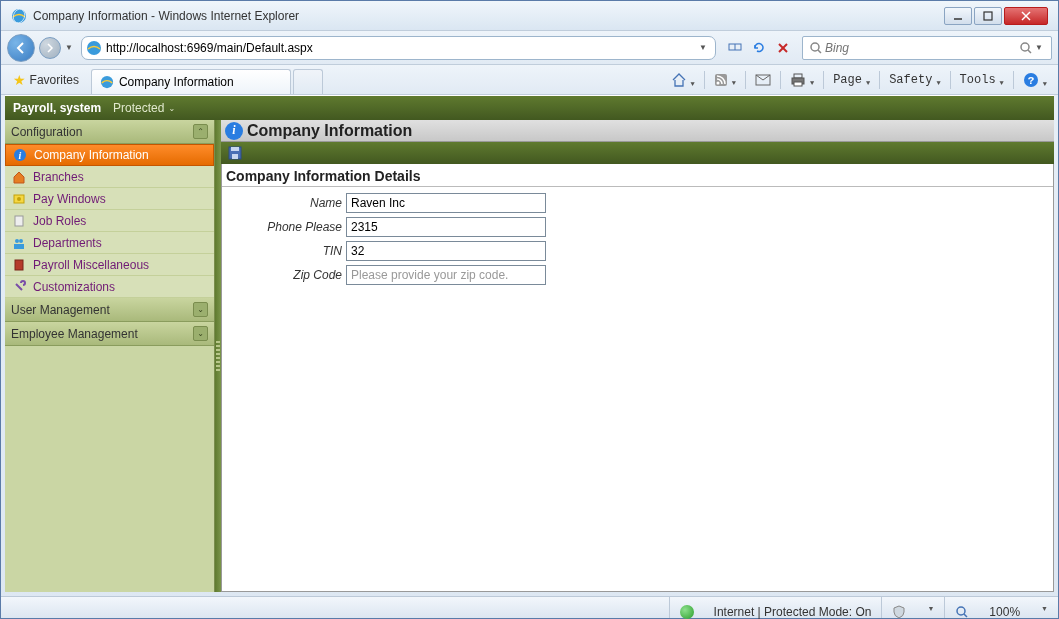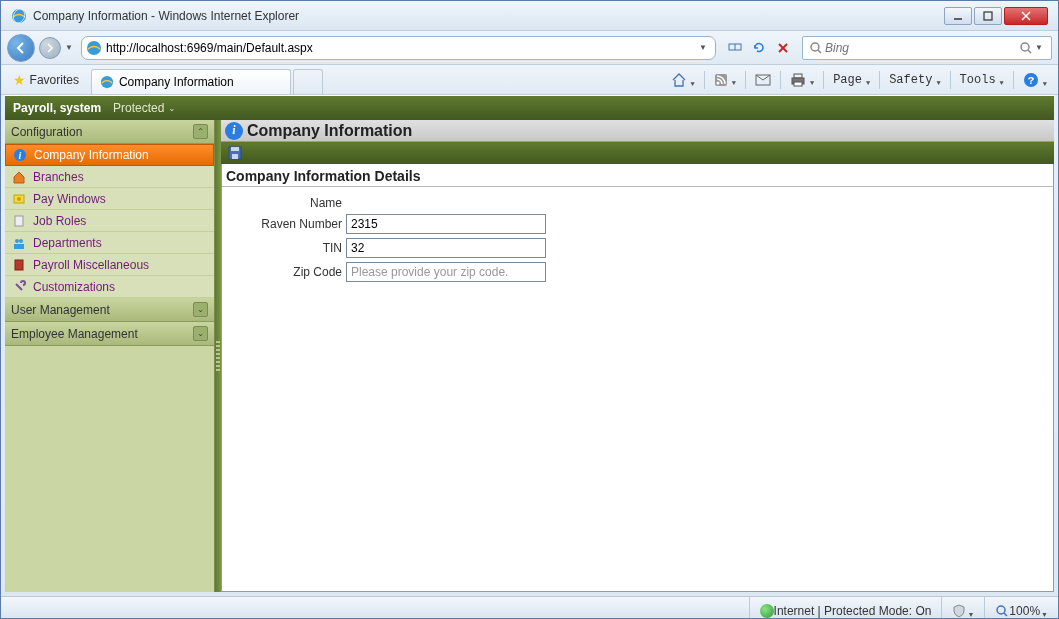--- a/index.html
+++ b/index.html
@@ -68,29 +68,29 @@
 .main { flex: 1; display: flex; flex-direction: column; overflow: hidden; }
 .page-title-bar { height: 22px; background: linear-gradient(to bottom, #e0e0e0, #c8c8c8); display: flex; align-items: center; padding: 0 4px; border-bottom: 1px solid #999; }
 .page-title-bar .info-icon { width: 18px; height: 18px; border-radius: 50%; background: #2a7de1; color: white; display: flex; align-items: center; justify-content: center; font-size: 12px; font-family: Georgia, serif; font-style: italic; font-weight: bold; margin-right: 4px; }
 .page-title-bar .title { font-size: 16px; font-weight: bold; color: #222; }
 .toolbar-green { height: 22px; background: linear-gradient(to bottom, #5f7a2f, #425820); display: flex; align-items: center; padding: 0 6px; }
 .toolbar-green .save-btn { width: 16px; height: 16px; display: flex; align-items: center; justify-content: center; cursor: pointer; }
 .content-scroll { flex: 1; overflow: auto; background: white; border: 1px solid #999; border-top: none; margin-bottom: 0; }
 .section-header { font-weight: bold; font-size: 14px; padding: 4px 4px 2px 4px; color: #222; border-bottom: 1px solid #bbb; }
 .form-grid { padding: 6px 4px; }
 .form-row { display: flex; align-items: flex-start; margin-bottom: 4px; }
-.form-row label { width: 120px; text-align: right; padding-right: 4px; font-size: 12px; color: #333; padding-top: 3px; }
+.form-row label { width: 120px; text-align: right; padding-right: 4px; font-size: 12px; color: #333; padding-top: 3px; font-style: italic; }
 .form-row input[type=text], .form-row textarea { width: 200px; border: 1px solid #7a8a99; padding: 2px 4px; font-size: 12px; font-family: inherit; }
 .form-row textarea { height: 100px; resize: none; color: #888; }
 .form-row input::placeholder, .form-row textarea::placeholder { color: #999; font-style: normal; }
 
 
 .statusbar { height: 22px; background: linear-gradient(to bottom, #f2f6fb, #dce6f1); border-top: 1px solid #bcc9d8; display: flex; align-items: center; font-size: 12px; color: #333; }
 .statusbar .sb-left { flex: 1; }
-.statusbar .sb-section { display: flex; align-items: flex-end; gap: 0; padding: 0 10px; border-left: 1px solid #bcc9d8; height: 100%; }
+.statusbar .sb-section { display: flex; align-items: flex-start; gap: 20px; padding: 8px 10px; border-left: 1px solid #bcc9d8; height: 100%; }
 .globe-icon { width: 14px; height: 14px; border-radius: 50%; background: radial-gradient(circle at 35% 35%, #8de08d, #2a9d2a); display: inline-block; }
 
 svg { display: block; }
 </style>
 </head>
 <body>
 
 <div class="window">
 
   <div class="titlebar">
@@ -362,23 +362,24 @@
                 <rect x="3" y="1" width="8" height="4" fill="#c8d6f0"></rect>
                 <rect x="4" y="8" width="6" height="5" fill="#c8d6f0"></rect>
               </svg>
           </span>
         </div>
         <div class="content-scroll">
           <div class="section-header">Company Information Details</div>
           <div class="form-grid">
             <div class="form-row">
               <label>Name</label>
+              <input type="text" value="Raven Inc" style="">
             </div>
             <div class="form-row">
-              <label>Raven Number</label>
+              <label>Phone Please</label>
               <input type="text" value="2315" style="">
             </div>
             <div class="form-row">
               <label>TIN</label>
               <input type="text" value="32" style="">
             </div>
             <div class="form-row">
               <label>Zip Code</label>
               <input type="text" placeholder="Please provide your zip code." style="">
             </div>

